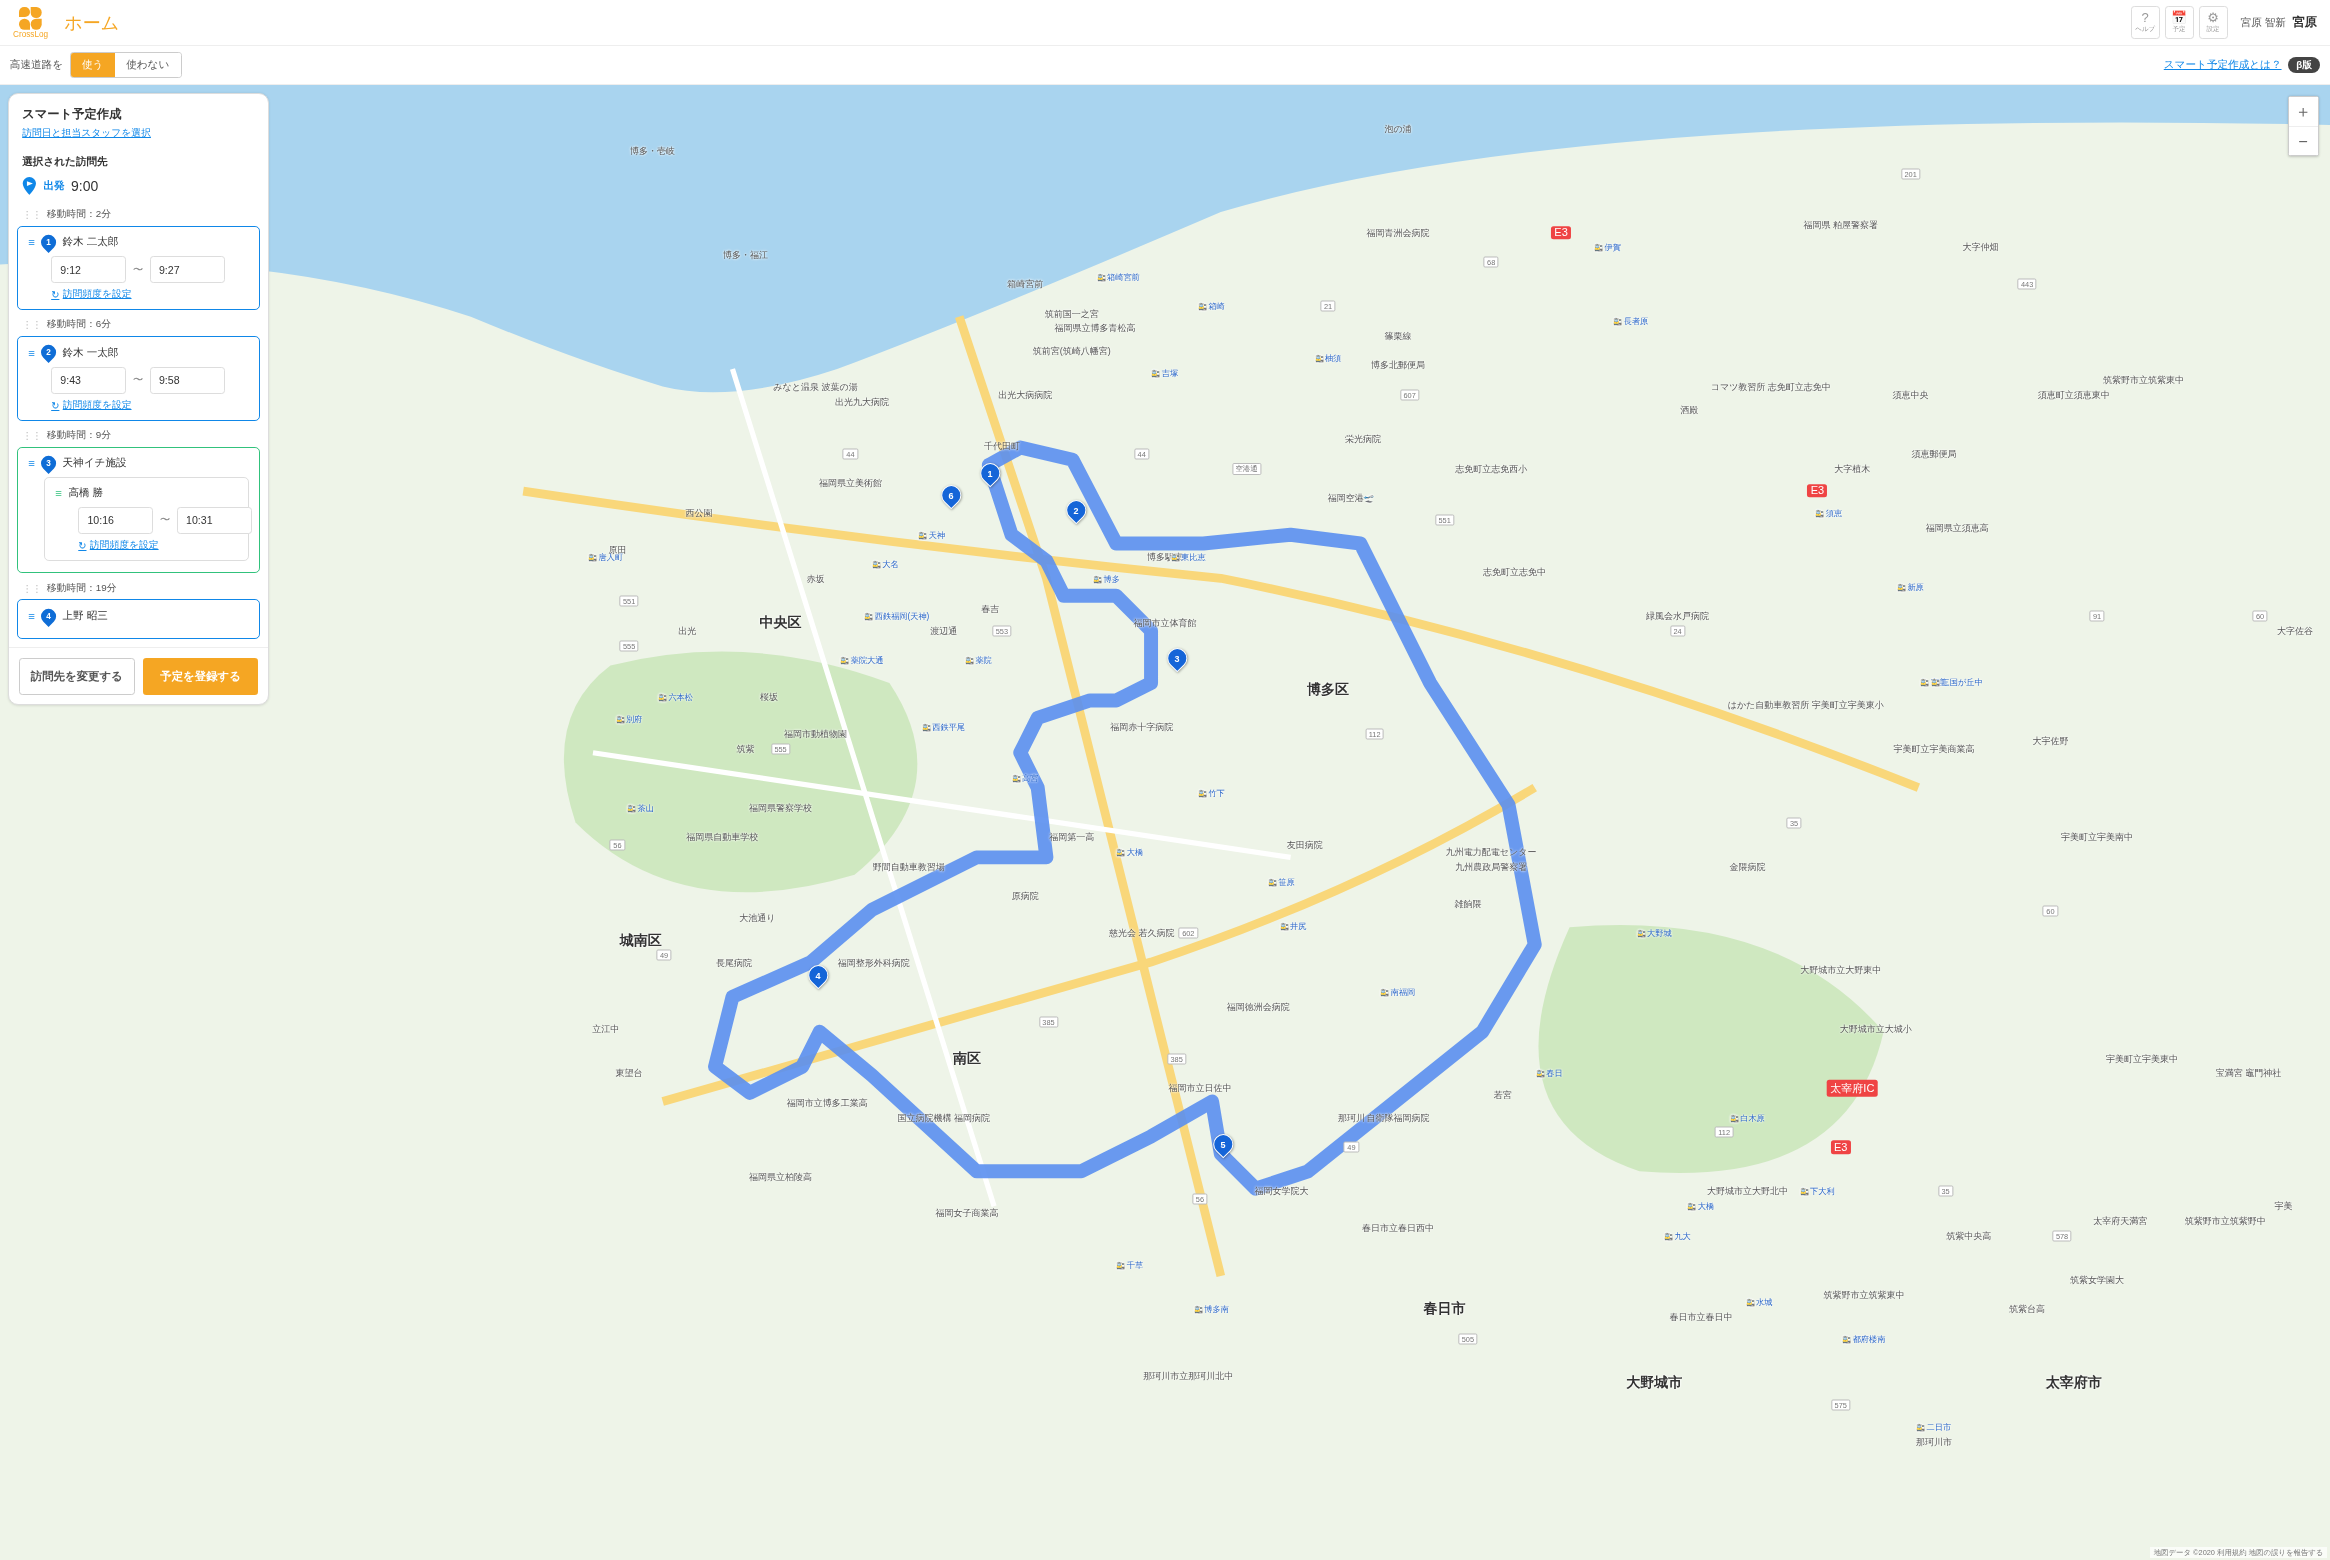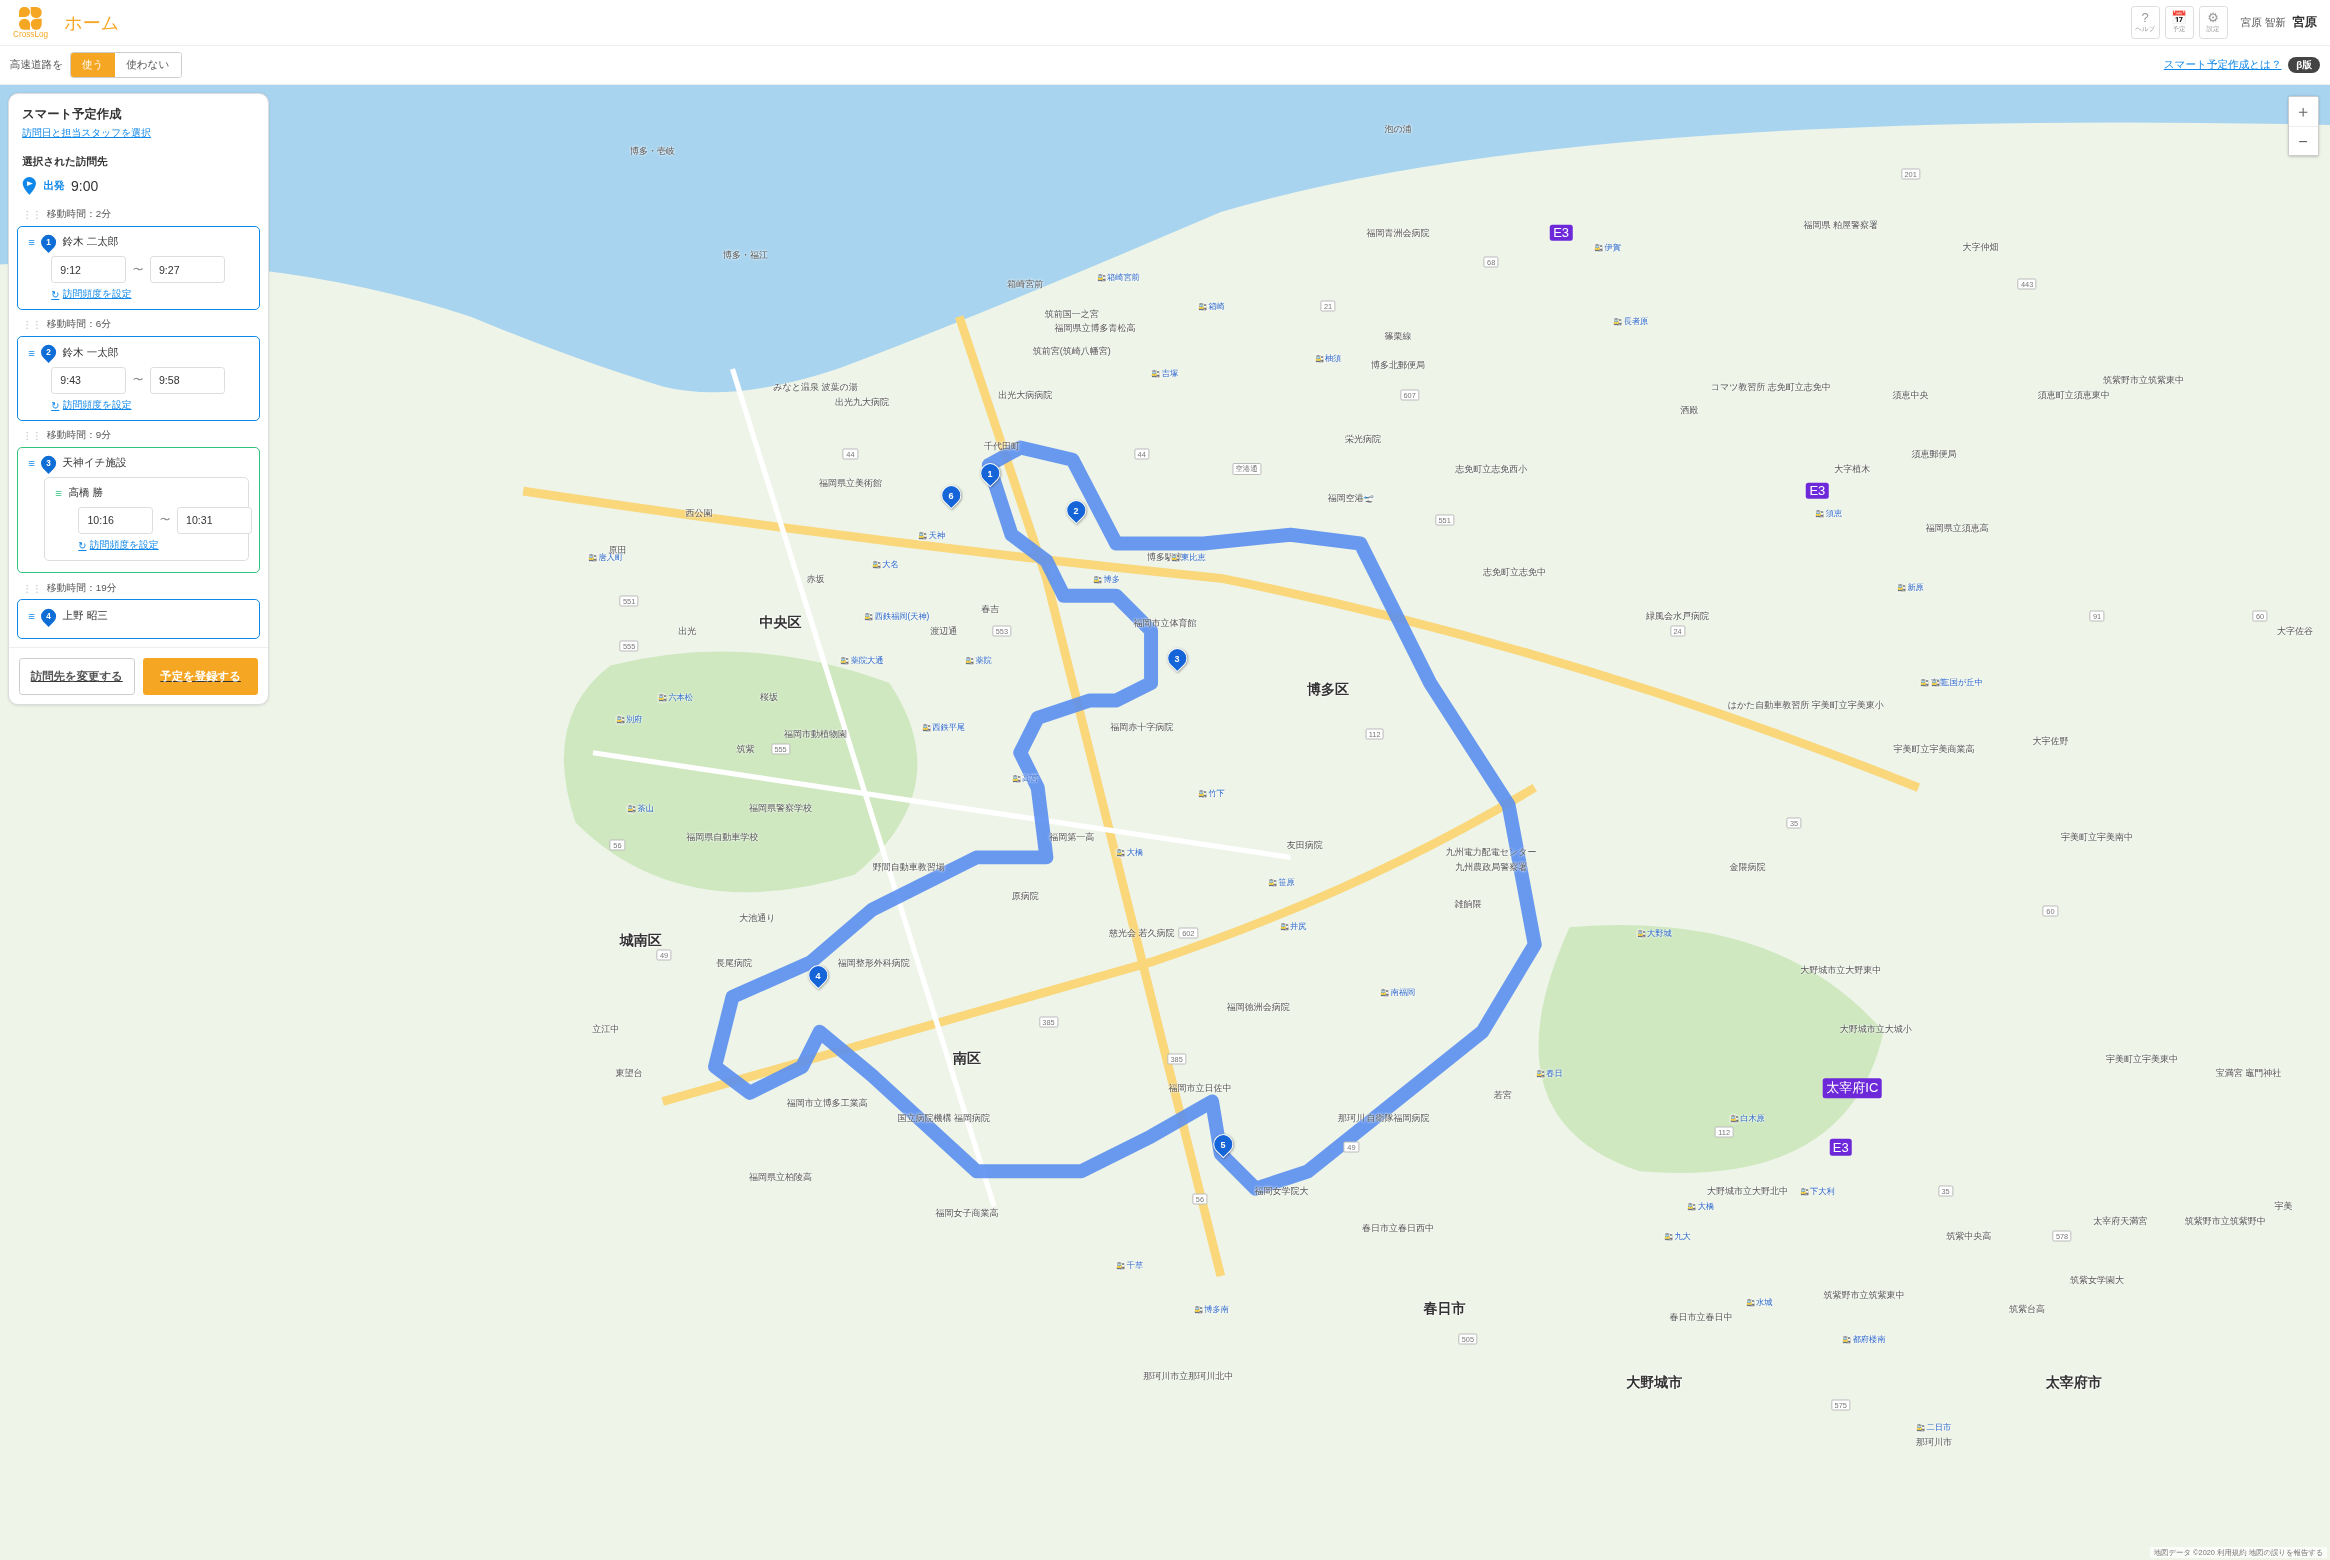--- a/index.html
+++ b/index.html
@@ -60,38 +60,38 @@
 .num-pin span { transform:rotate(45deg); font-weight:600; }
 .stop-name { font-size:10.6px; font-weight:500; color:#333; }
 .time-row { display:flex; align-items:center; gap:6.5px; margin:0 0 4.9px 23px; }
 .time-input { border:0.8px solid #ddd; border-radius:3.3px; padding:6.5px 8.2px; font-size:10.6px; color:#333; width:75px; text-align:left; background:#fff; }
 .tilde { color:#888; font-size:10.6px; }
 .freq-link { color:#0f87e8; font-size:9.8px; text-decoration:underline; cursor:pointer; display:flex; align-items:center; gap:3.3px; margin-left:23px; }
 .freq-link::before { content:"↻"; }
 
 .nested-card { border:0.8px solid #ddd; border-radius:4.9px; padding:8.2px 9.8px; margin:3.3px 0 3.3px 16.3px; }
 
-.panel-footer { display:flex; gap:8.2px; padding:9.8px; border-top:0.8px solid #eee;text-decoration:underline; }
+.panel-footer { display:flex; gap:8.2px; padding:9.8px; border-top:0.8px solid #eee; }
 .btn { flex:1; padding:9.8px 0; border-radius:3.3px; font-size:11.4px; font-weight:600; cursor:pointer; border:0.8px solid transparent; text-align:center; }
 .btn-ghost { background:#fff; border-color:#ccc; color:#555; }
 .btn-primary { background:#f5a623; color:#fff; }
 
 
 .map { position:absolute; inset:0; background:#e8f0e4; overflow:hidden; }
 .map svg { width:100%; height:100%; }
 .map-pin { position:absolute; width:19.6px; height:19.6px; background:#1565d8; border-radius:50% 50% 50% 0; transform:translate(-50%,-100%) rotate(-45deg); display:flex; align-items:center; justify-content:center; box-shadow:0 0.8px 2.5px rgba(0,0,0,.4); border:1.6px solid #fff; }
 .map-pin span { transform:rotate(45deg); color:#fff; font-size:9px; font-weight:700; }
 .map-ctrl { position:absolute; right:11.4px; top:11.4px; display:flex; flex-direction:column; background:#fff; border:0.8px solid #ccc; border-radius:2.5px; box-shadow:0 0.8px 2.5px rgba(0,0,0,.2); z-index:4; }
 .map-ctrl button { width:29px; height:29px; border:none; background:#fff; font-size:16.3px; color:#666; cursor:pointer; }
 .map-ctrl button + button { border-top:0.8px solid #eee; }
 .map-attr { position:absolute; right:3.3px; bottom:1.6px; font-size:7.4px; color:#777; background:rgba(255,255,255,.7); padding:0.8px 3.3px; z-index:4; }
 .map-label { position:absolute; font-size:9px; color:#555; white-space:nowrap; pointer-events:none; text-shadow:0 0 2.5px #fff,0 0 2.5px #fff; transform:translate(-50%,-50%); }
 .map-label.big { font-size:14px; font-weight:600; color:#333; }
 .map-label.road { font-size:7.4px; background:#fff; border:0.8px solid #bbb; color:#777; border-radius:1.6px; padding:0 2.5px; text-shadow:none; }
-.map-label.hwy { font-size:13px; background:#6d28d9; color:#fff; border-radius:2.5px; padding:0.8px 3.3px; text-shadow:none; }
+.map-label.hwy { font-size:11px; background:#ef4444; color:#fff; border-radius:2.5px; padding:0.8px 3.3px; text-shadow:none; }
 .map-label.station { color:#2a66c9; font-size:8.2px; }
 .map-label.station::before { content:"🚉"; font-size:7.4px; margin-right:0.8px; }
 .water { fill:#a9d4ef; }
 .land { fill:#eef4e8; }
 .park { fill:#cfe8c0; }
 .road-major { stroke:#f9d77a; stroke-width:5; fill:none; }
 .road-minor { stroke:#fff; stroke-width:3; fill:none; }
 .route-path { stroke:#5a8ff0; stroke-width:8; fill:none; stroke-linejoin:round; stroke-linecap:round; opacity:.9; }
 </style>
 </head>

